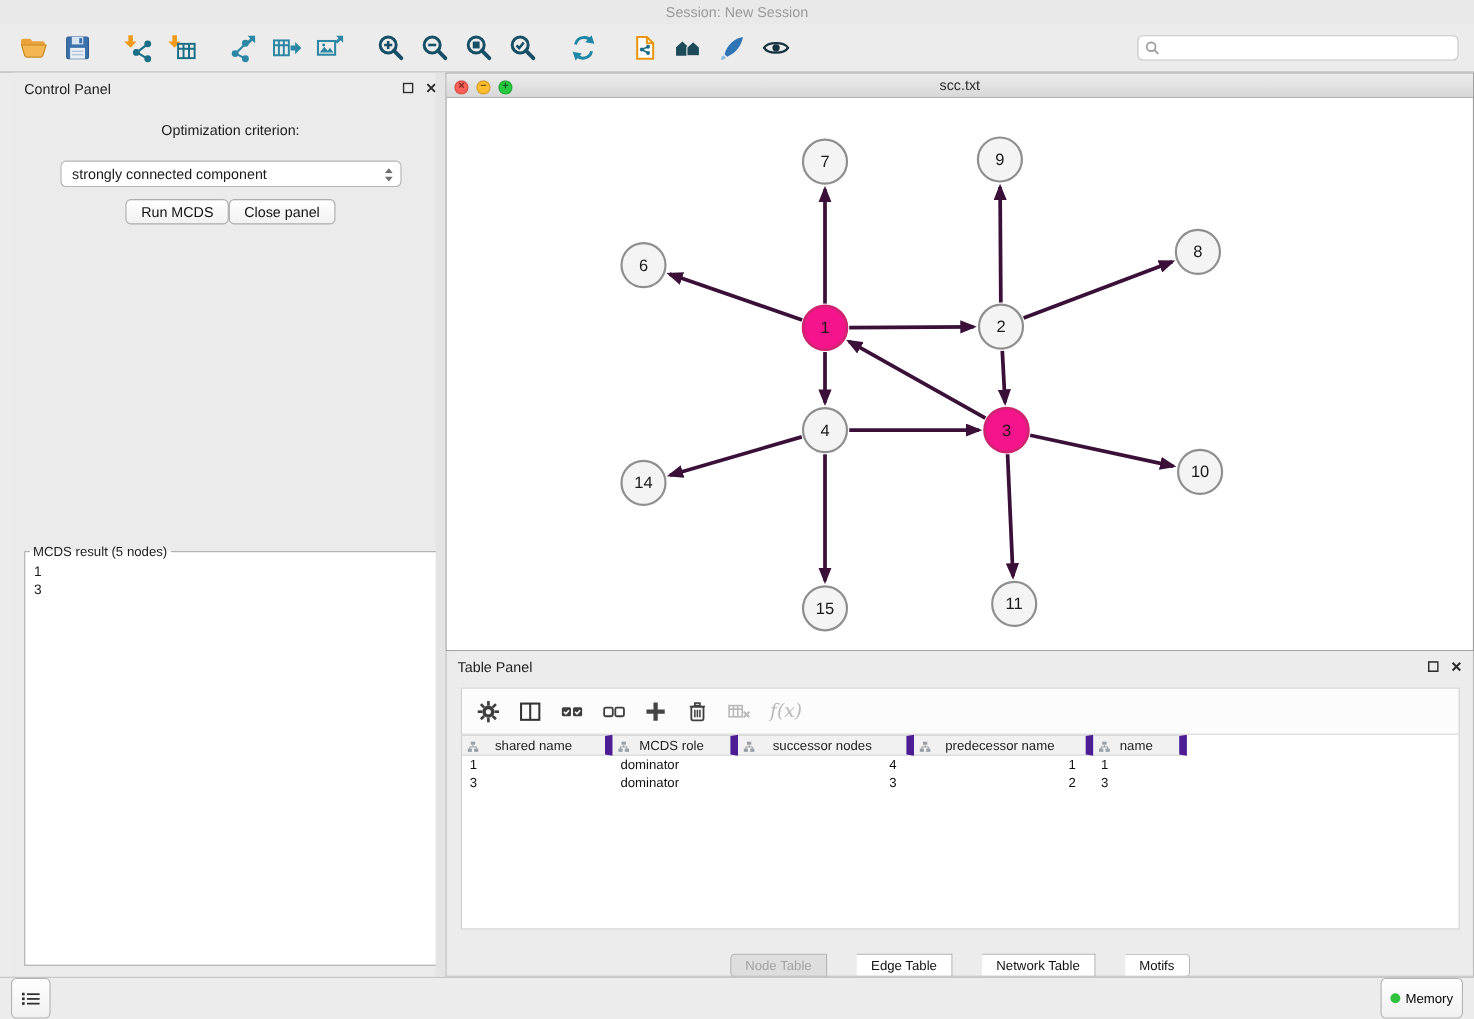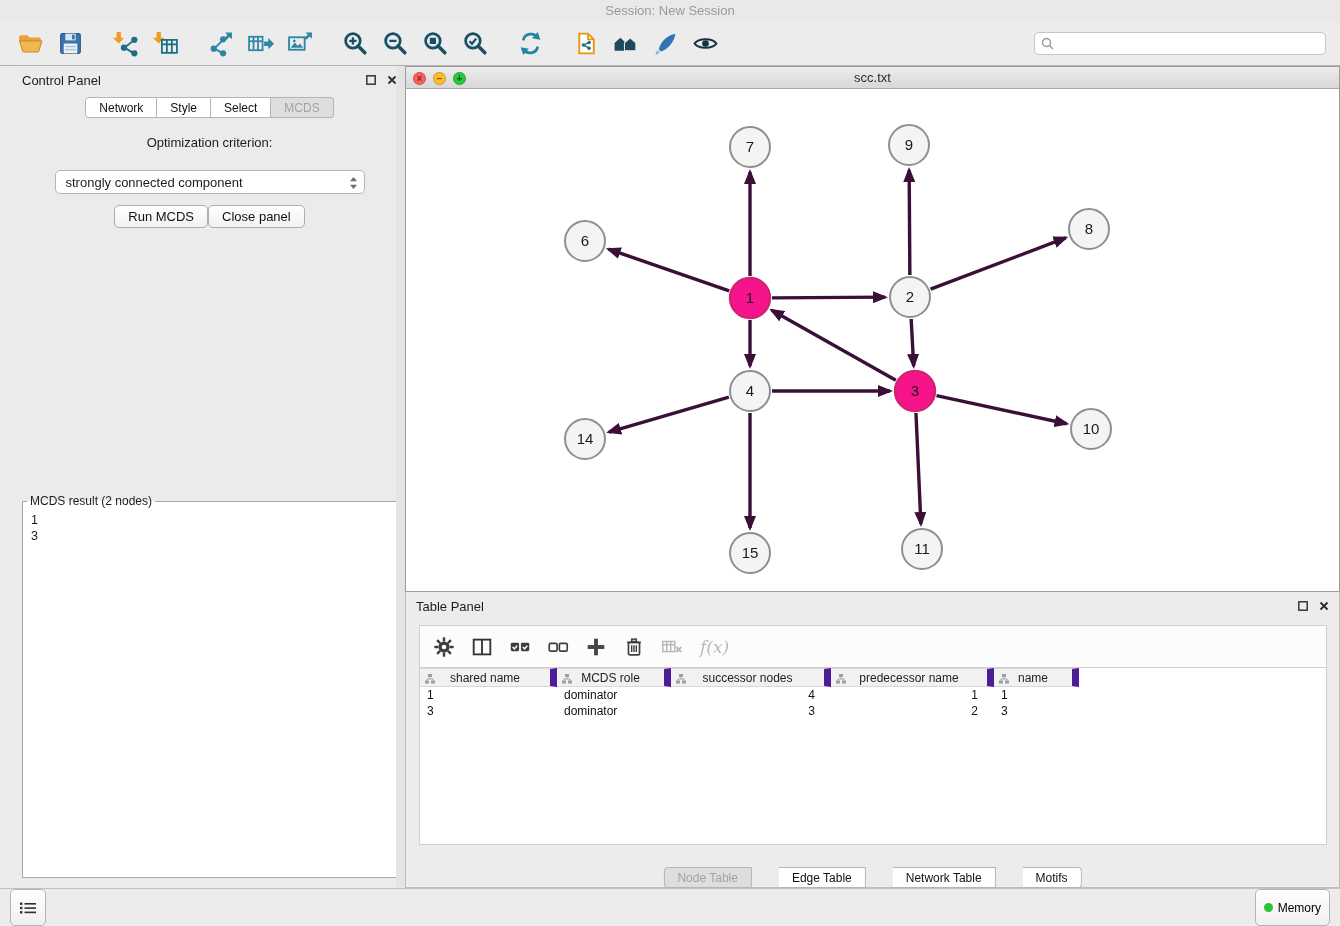--- a/index.html
+++ b/index.html
@@ -312,44 +312,38 @@
         </svg>
       </span>
       <span class="win-ctl">
         <svg width="10" height="10" viewBox="0 0 10 10">
           <path d="M1.5 1.5 L8.5 8.5 M8.5 1.5 L1.5 8.5" stroke="#2b2b2b" stroke-width="1.8"></path>
         </svg>
       </span>
     </span>
   </div>
 
-  <div class="seg" id="cp-tabs">
-      <button>Network</button>
-      <button>Style</button>
-      <button>Select</button>
-      <button class="active">MCDS</button>
-    </div>
 
   <div class="opt-label">Optimization criterion:</div>
 
   <div class="dropdown">
     <span>strongly connected component</span>
     <svg class="dd-arrows" width="9" height="14" viewBox="0 0 9 14">
       <path d="M4.5 1 L8 5.3 H1 z" fill="#6e6e6e"></path>
       <path d="M4.5 13 L1 8.7 h7 z" fill="#6e6e6e"></path>
     </svg>
   </div>
 
   <div class="btn-row">
     <button class="mac-btn">Run MCDS</button>
     <button class="mac-btn">Close panel</button>
   </div>
 
   <fieldset class="result-box">
-    <legend>MCDS result (2 nodes)</legend>
+    <legend>MCDS result (5 nodes)</legend>
     <div class="result-lines" id="result-lines">
         <div>1</div>
         <div>3</div>
       </div>
   </fieldset>
 </div>
 
 <div class="splitter"></div>
 
 <div class="network-window">

